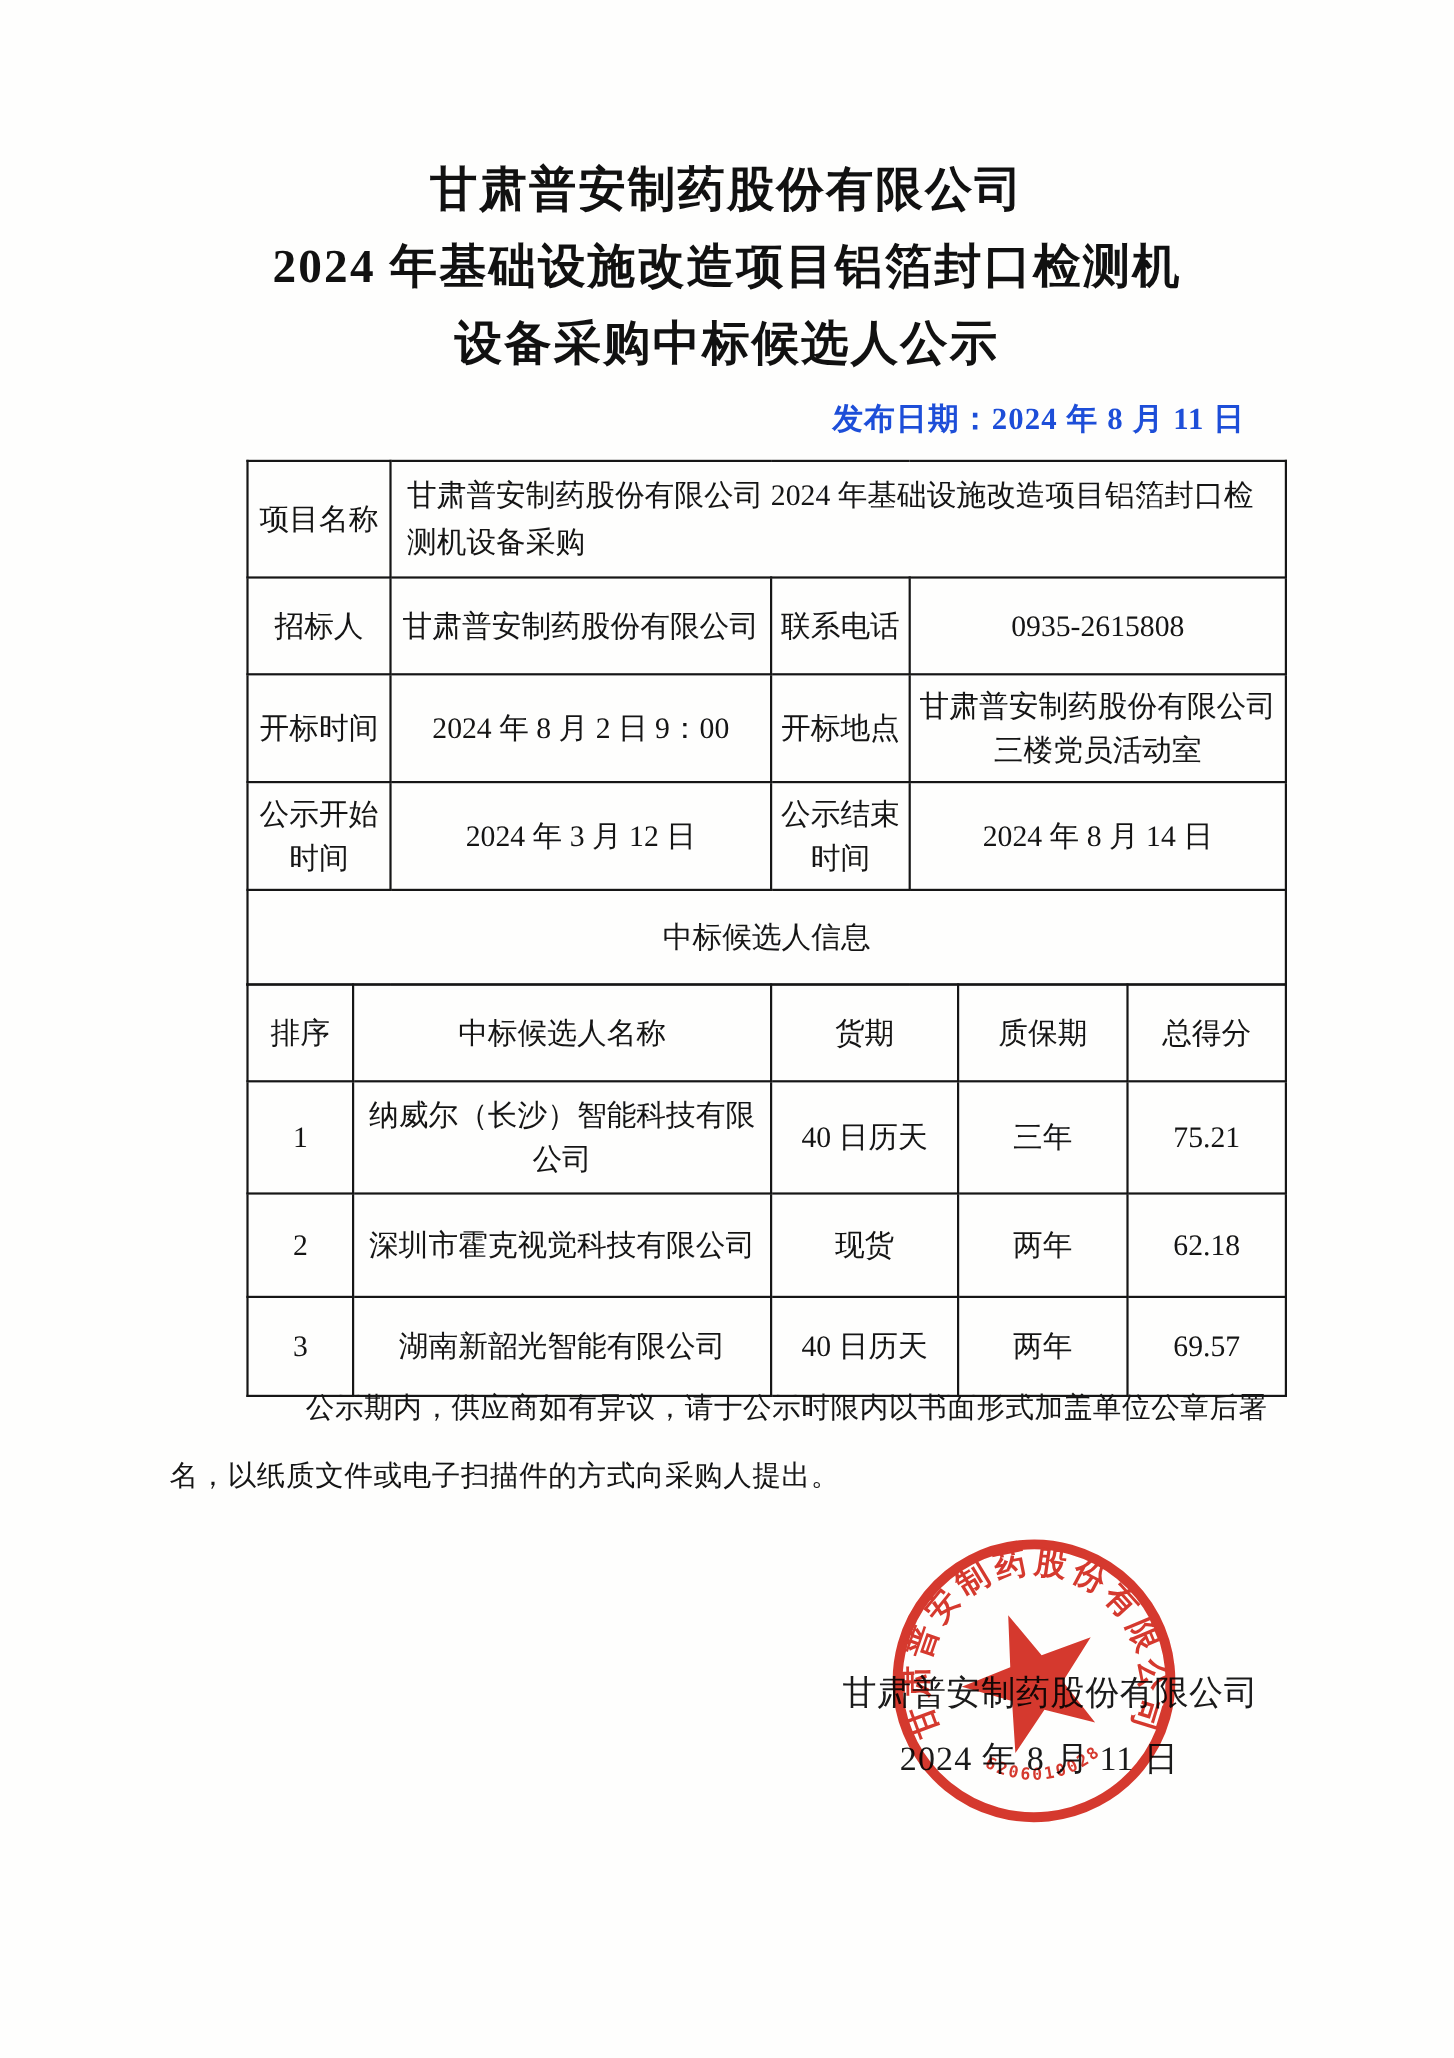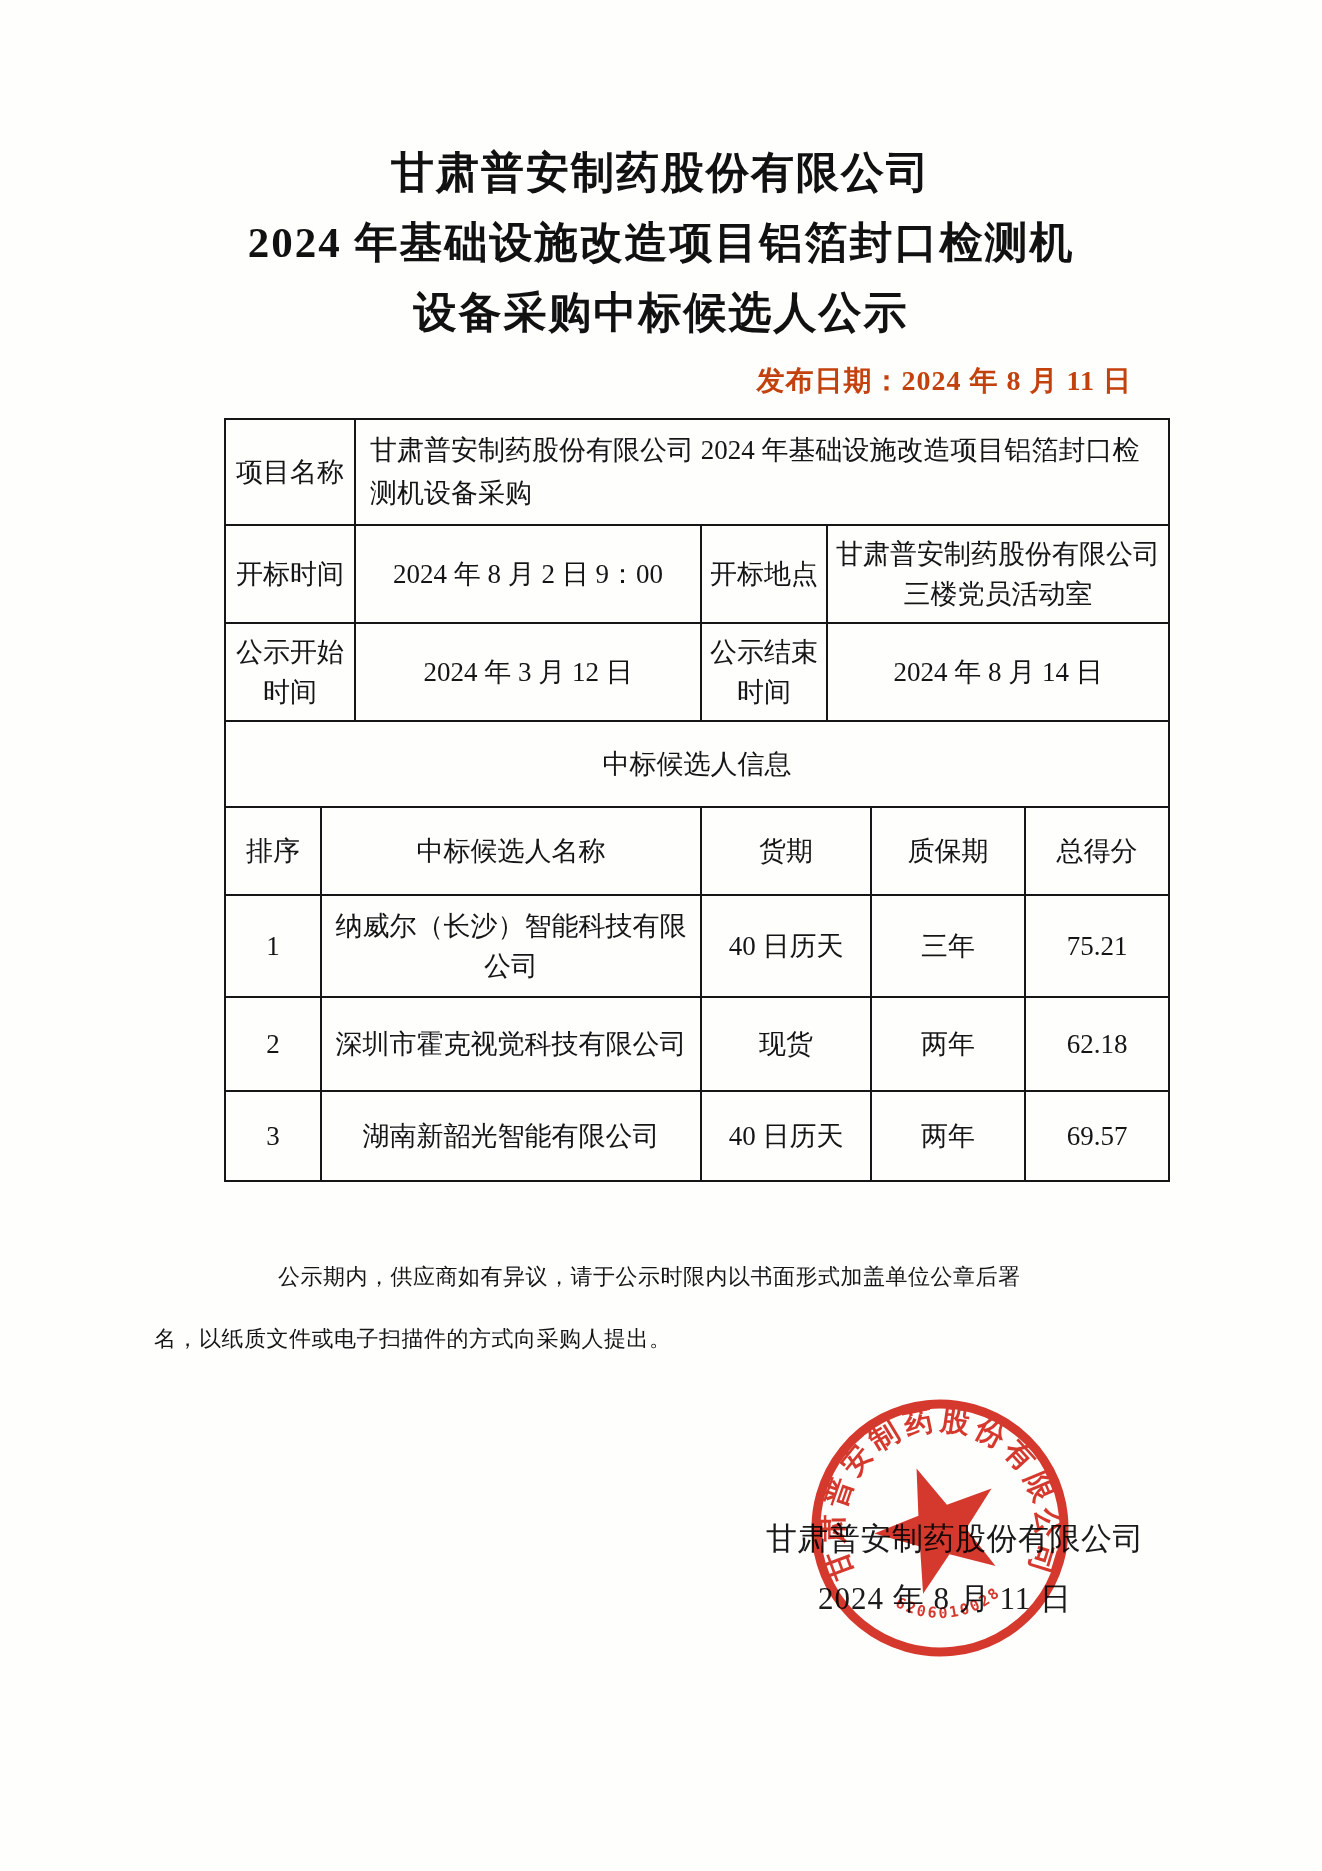--- a/index.html
+++ b/index.html
@@ -11,21 +11,21 @@
     color:#151515;
     overflow:hidden;
   }
   .title-block{
     position:absolute;left:0;top:138px;width:1322px;
     text-align:center;font-weight:bold;font-size:43px;
     letter-spacing:2px;line-height:70px;color:#111;
   }
   .publish-date{
     position:absolute;top:362px;right:190px;
-    font-size:28px;font-weight:bold;letter-spacing:1px;color:#c2410c;
+    font-size:28px;font-weight:bold;letter-spacing:1px;color:#1d4ed8;
   }
   .doc-table-wrap{position:absolute;left:224px;top:418px;width:820px;}
   table{border-collapse:collapse;width:944px;table-layout:fixed;}
   table.candidates-table{margin-top:-2px;}
   td{
     border:2px solid #161616;
     font-size:27px;color:#151515;
     text-align:center;vertical-align:middle;
     padding:4px 6px;line-height:1.5;
     word-break:break-all;
@@ -37,21 +37,21 @@
   tr.r-project td{height:88px;}
   tr.r-bidder td{height:78px;}
   tr.r-open td{height:88px;}
   tr.r-publicity td{height:88px;}
   tr.r-section td{height:76px;}
   tr.r-chead td{height:78px;}
   tr.r-c1 td{height:92px;}
   tr.r-c2 td{height:84px;}
   tr.r-c3 td{height:80px;}
   .notice-line{
-    position:absolute;font-size:22px;color:#151515;letter-spacing:0.5px;
+    position:absolute;font-size:26px;color:#151515;letter-spacing:0.5px;
     white-space:nowrap;
   }
   .notice-line-1{left:278px;top:1262px;}
   .notice-line-2{left:154px;top:1324px;}
   .signature-company{
     position:absolute;left:766px;top:1518px;
     font-size:31px;color:#1a1a1a;letter-spacing:0.5px;white-space:nowrap;
   }
   .signature-date{
     position:absolute;left:818px;top:1578px;
@@ -81,20 +81,26 @@
       <colgroup>
           <col style="width:130px">
           <col style="width:346px">
           <col style="width:126px">
           <col style="width:342px">
         </colgroup>
       <tbody>
           <tr class="r-project">
         <td class="label-cell">项目名称</td>
         <td class="project-value" colspan="3">甘肃普安制药股份有限公司 2024 年基础设施改造项目铝箔封口检测机设备采购</td>
+      </tr>
+      <tr class="r-bidder">
+        <td class="label-cell">招标人</td>
+        <td>甘肃普安制药股份有限公司</td>
+        <td class="label-cell">联系电话</td>
+        <td>0935-2615808</td>
       </tr>
       <tr class="r-open">
         <td class="label-cell">开标时间</td>
         <td>2024 年 8 月 2 日 9：00</td>
         <td class="label-cell">开标地点</td>
         <td>甘肃普安制药股份有限公司三楼党员活动室</td>
       </tr>
       <tr class="r-publicity">
         <td class="label-cell">公示开始时间</td>
         <td>2024 年 3 月 12 日</td>

